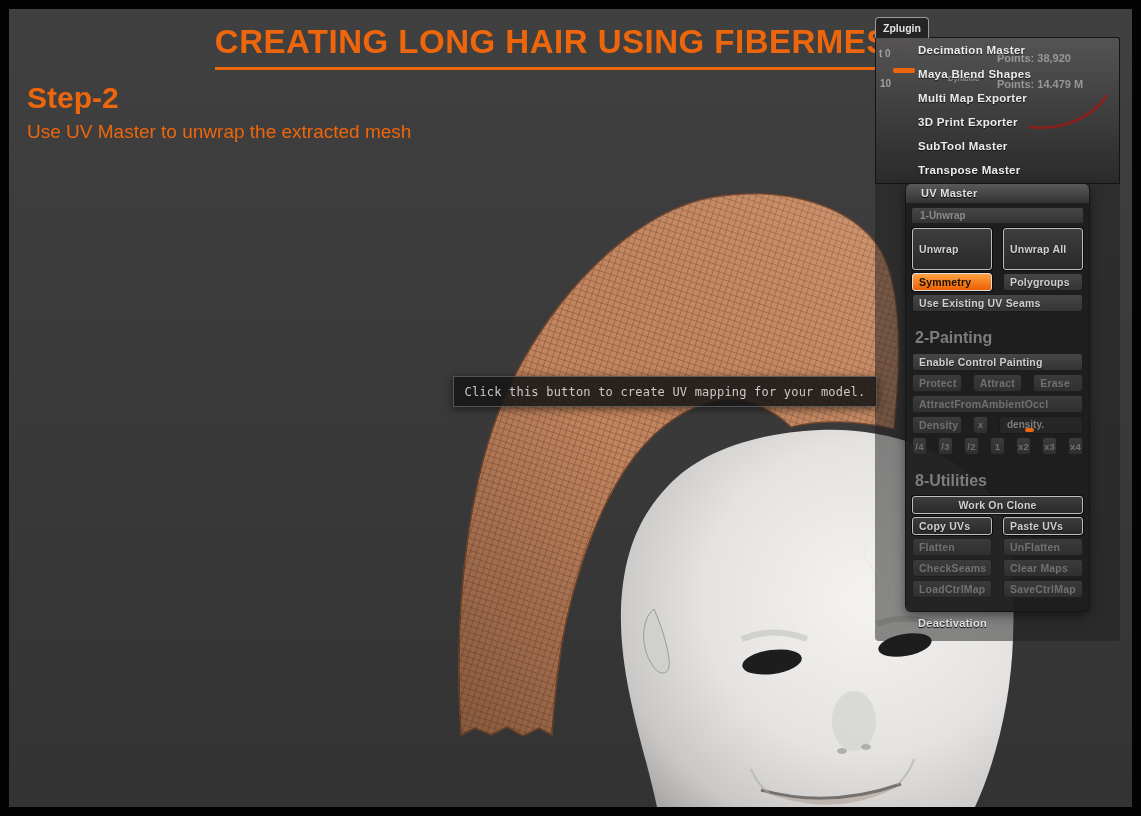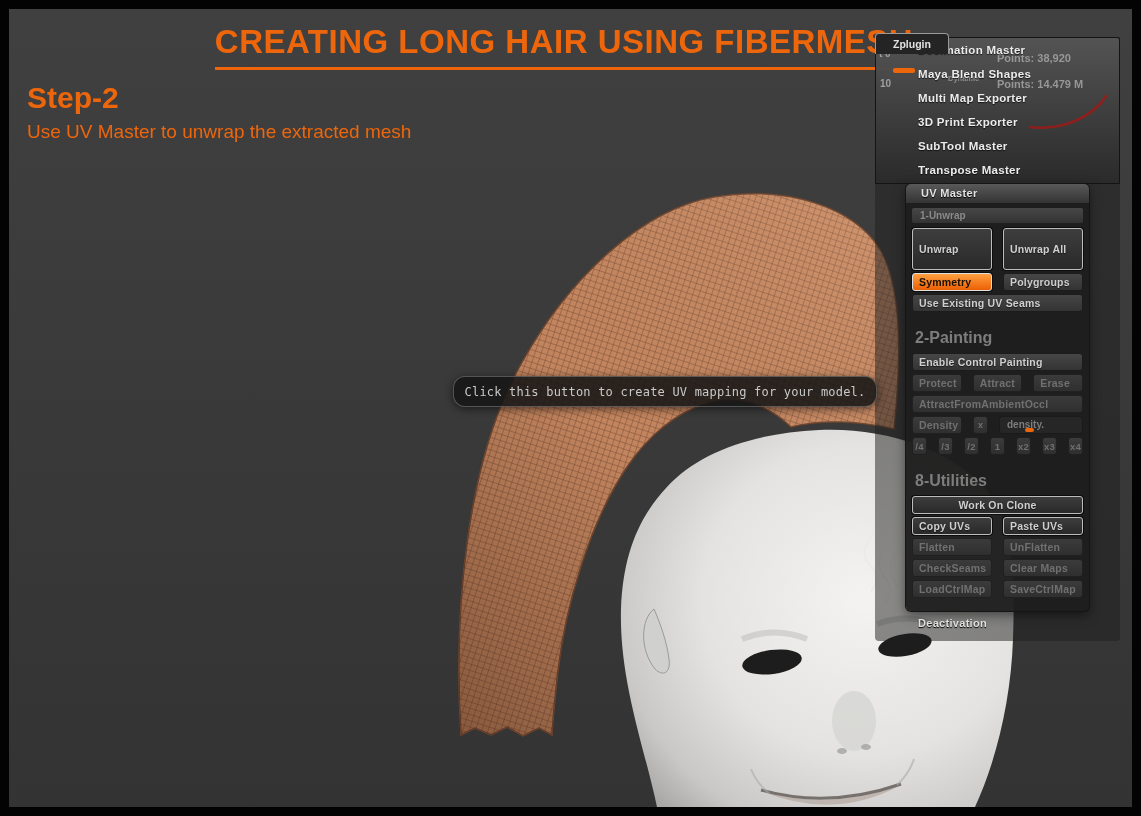--- a/index.html
+++ b/index.html
@@ -18,32 +18,32 @@
     color:var(--accent-orange,#ee660b); border-bottom:3px solid var(--accent-orange,#ee660b);
     padding-bottom:6px;
   }
   .step-heading { position:absolute; left:18px; top:72px; font-size:30px; font-weight:bold;
     color:var(--accent-orange,#ee660b); z-index:3; }
   .step-sub { position:absolute; left:18px; top:112px; font-size:19px;
     color:var(--accent-orange,#ee660b); z-index:3; }
 
   .tooltip {
     position:absolute; left:444px; top:367px; width:424px; height:31px; z-index:6;
-    background:rgba(22,22,22,.88); border:1px solid rgba(195,195,195,.35); border-radius:12px;
+    background:rgba(22,22,22,.88); border:1px solid rgba(195,195,195,.35); border-radius:0;
     box-shadow:0 2px 8px rgba(0,0,0,.55);
     color:#c9c9c9; font-family:"DejaVu Sans Mono", monospace; font-size:12px; letter-spacing:.2px;
     display:flex; align-items:center; justify-content:center;
   }
 
   
   .model-svg { position:absolute; left:0; top:0; z-index:1; }
 
   
   .zplugin-tab {
-    position:absolute; left:866px; top:24px; height:21px; padding:0 17px; z-index:7;
+    position:absolute; left:866px; top:8px; height:21px; padding:0 7px; z-index:7;
     background:#242424; border:1px solid #999; border-bottom:none; border-radius:4px 4px 0 0;
     color:#e2e2e2; font-size:10.5px; font-weight:bold; line-height:20px;
   }
   .plugin-panel {
     position:absolute; left:866px; top:28px; width:245px; height:604px; z-index:5;
     background:rgba(30,30,30,.5); border-radius:0 0 4px 4px;
   }
   .menu-area {
     position:absolute; left:0; top:0; width:245px; height:147px; overflow:hidden;
     background:linear-gradient(rgba(85,85,85,.96), rgba(42,42,42,.92));

